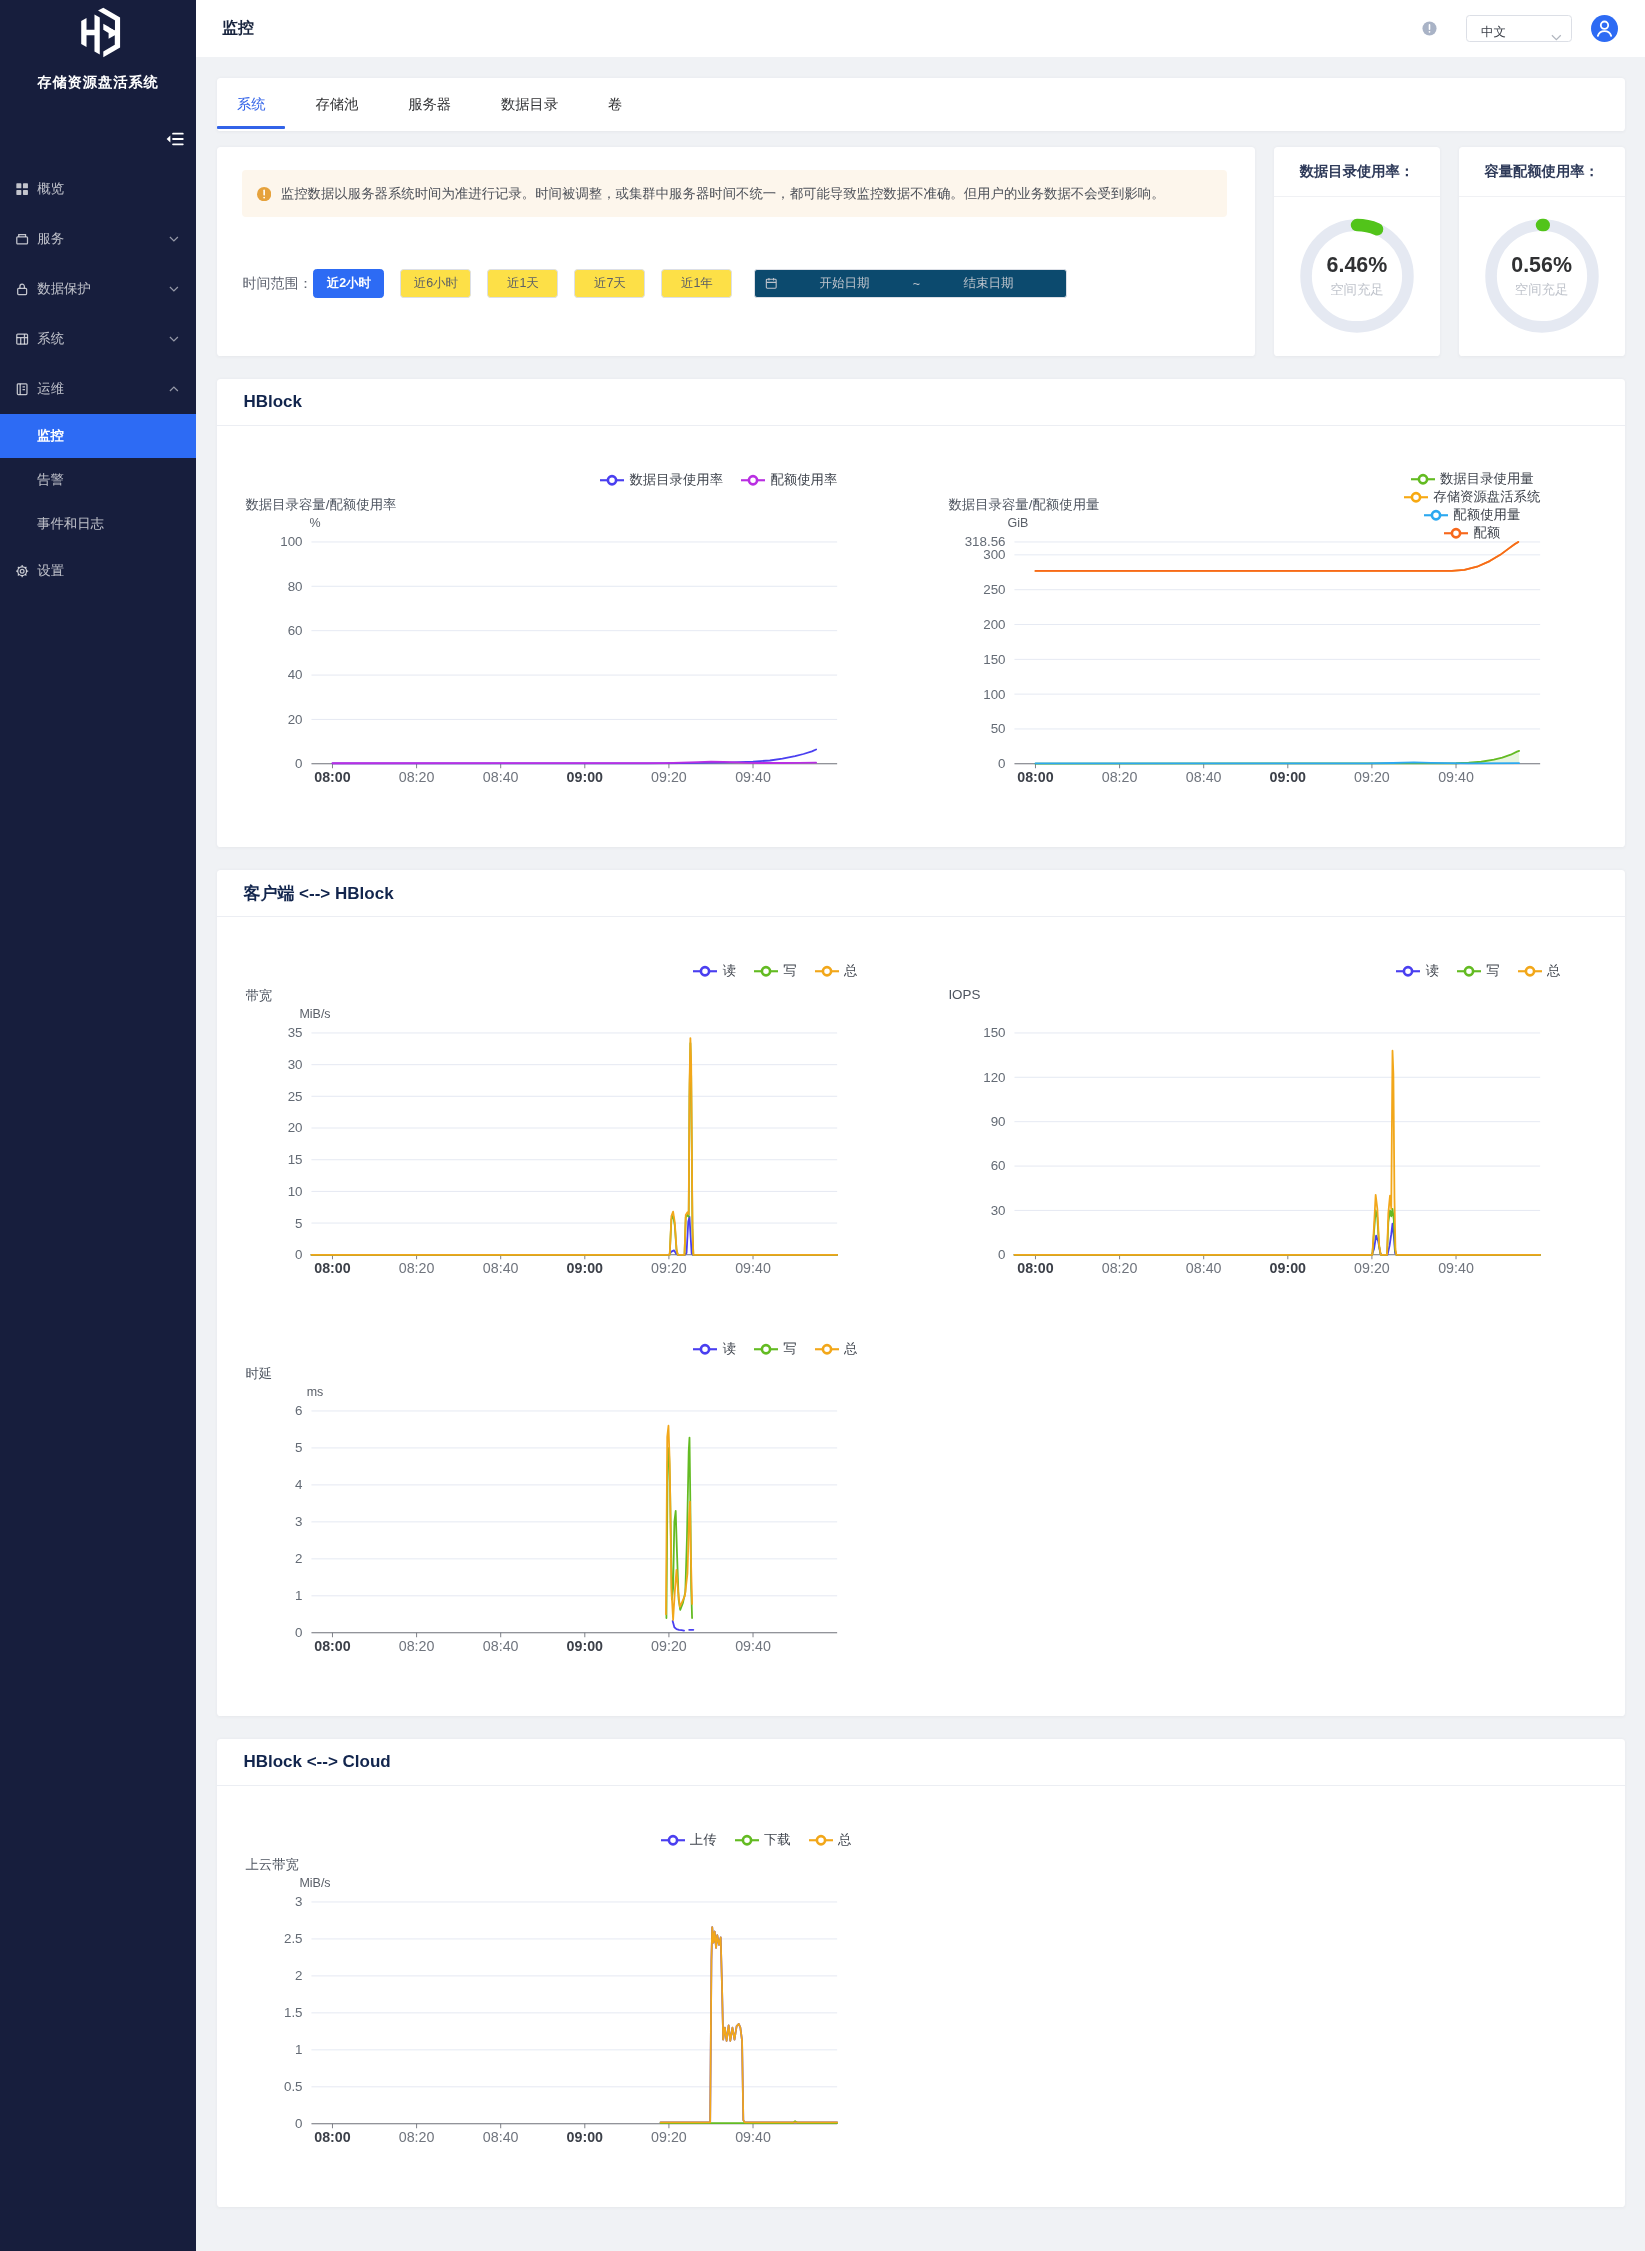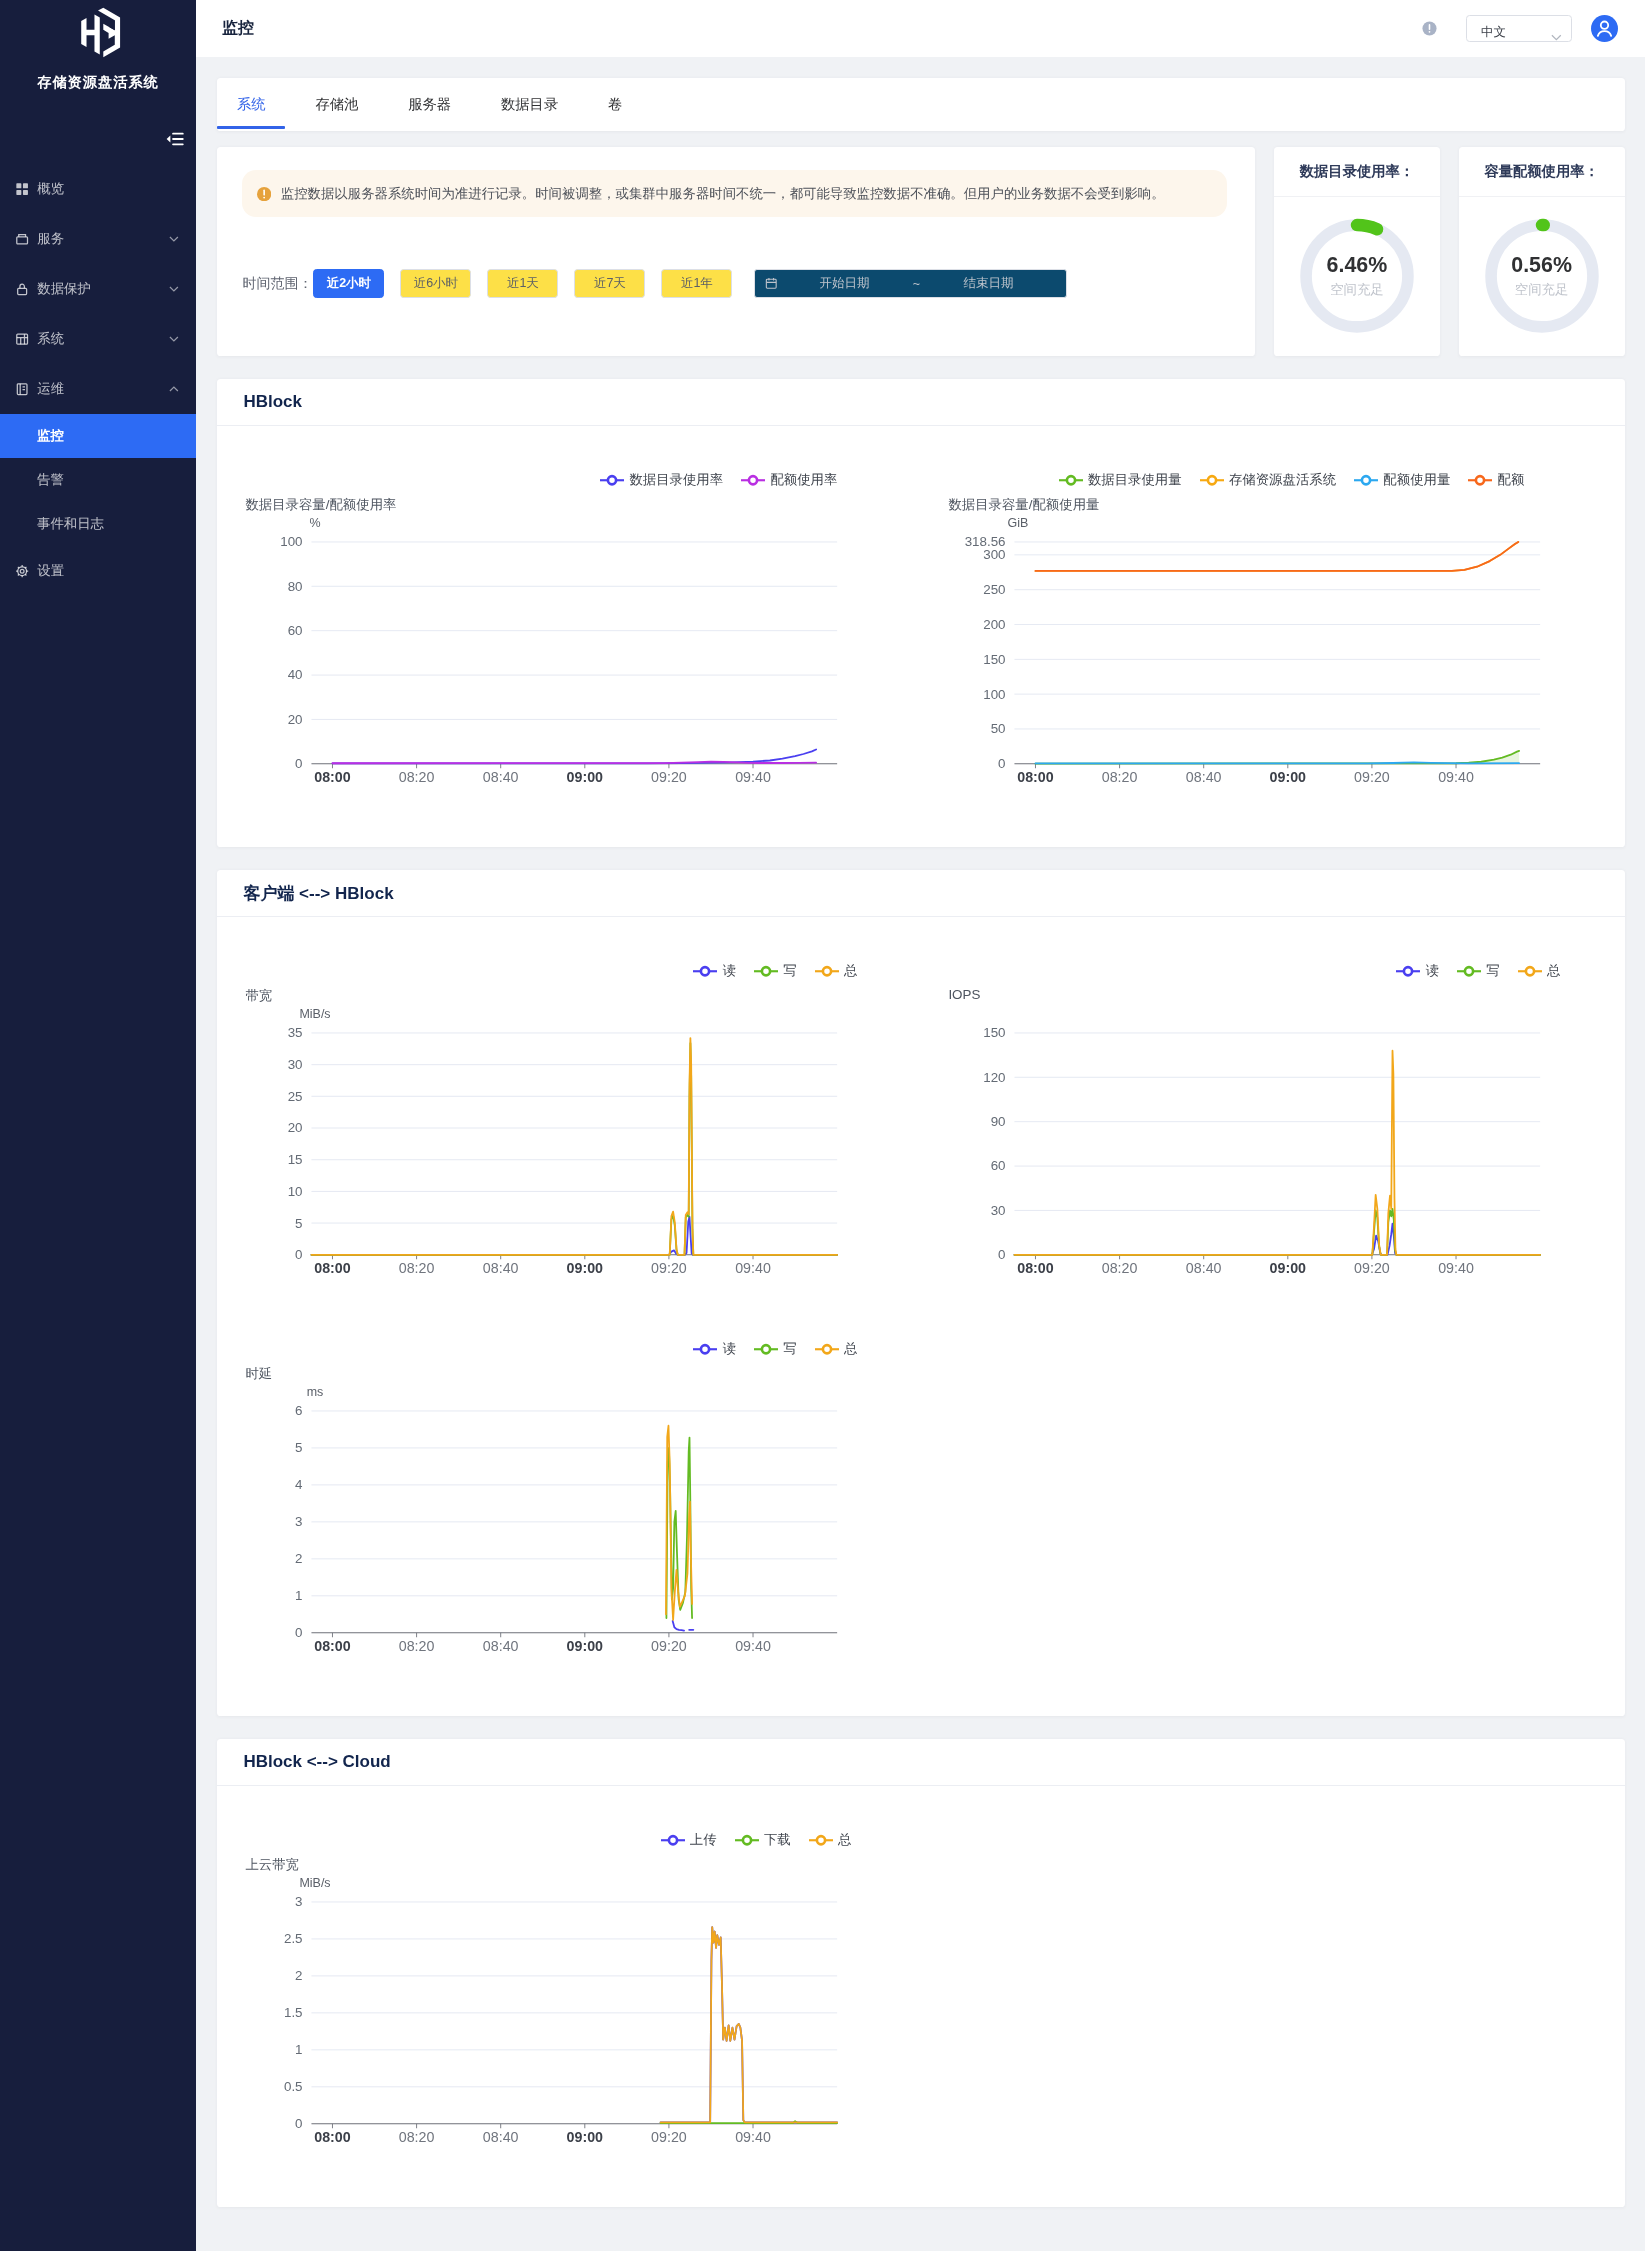--- a/index.html
+++ b/index.html
@@ -28,21 +28,21 @@
 .content{padding:21.4px 21.4px 0}
 .card{background:#fff;border-radius:3.6px;box-shadow:0 0.9px 3.6px rgba(31,45,61,.05)}
 
 .tab-card{height:53px;display:flex;padding-left:0}
 .tab{padding:0 19.6px;margin-right:10.7px;height:53px;display:flex;align-items:center;font-size:14.3px;color:#303133;position:relative;cursor:pointer}
 .tab.active{color:#3263e8}
 .tab.active:after{content:"";position:absolute;left:0;right:0;bottom:2.7px;height:2.7px;background:#3263e8;border-radius:0.9px}
 
 .row1{display:flex;gap:18.7px;margin-top:16px}
 .filter-card{flex:1;height:209px;padding:23px 28.5px 0 25px}
-.notice{height:47px;background:#fdf6ec;border-radius:14px;display:flex;align-items:center;padding:0 14.3px;font-size:13.4px;color:#4c5058}
+.notice{height:47px;background:#fdf6ec;border-radius:4px;display:flex;align-items:center;padding:0 14.3px;font-size:13.4px;color:#4c5058}
 .notice-icon{margin-right:9.8px;display:flex;flex-shrink:0}
 .time-row{margin-top:52px;display:flex;align-items:center}
 .time-label{font-size:14px;color:#5f6470;margin-right:1px}
 .range-btn{width:71px;height:28.5px;border:0.9px solid #dcdfe6;background:#fde047;border-radius:3.6px;font-size:12.5px;color:#5a5e66;margin-right:16px;display:flex;align-items:center;justify-content:center;cursor:pointer;font-family:inherit}
 .range-btn.active{background:#2d6bf4;border-color:#2d6bf4;color:#fff;font-weight:bold}
 .date-box{width:313px;height:28.5px;border:0.9px solid #dcdfe6;border-radius:3px;display:flex;align-items:center;padding:0 10.7px;margin-left:5.3px;background:#0c4a6e;cursor:pointer}
 .date-box .ph{flex:1;text-align:center;font-size:12.5px;color:#bfc4cc}
 .date-box .sep{font-size:12.5px;color:#bfc4cc;padding:0 1.8px}
 .gauge-card{width:166px;height:209px;flex-shrink:0}
 .gauge-title{height:50px;display:flex;align-items:center;justify-content:center;font-size:14.3px;font-weight:bold;color:#2e3a59;border-bottom:0.9px solid #f0f1f4}
@@ -342,21 +342,21 @@
               <text x="507.2" y="400" text-anchor="middle" font-size="16" fill="#70757e">09:20</text>
               <line x1="601.6" x2="601.6" y1="379" y2="384" stroke="#6e7079"></line>
               <text x="601.6" y="400" text-anchor="middle" font-size="16" fill="#70757e">09:40</text>
               <text x="110" y="113" text-anchor="middle" font-size="14" fill="#5b6069">GiB</text>
               <polygon points="129.6,379 129.6,378.7 578.0,378.6 601.6,378.4 615.8,377.8 629.9,376.7 644.1,374.3 653.5,372.0 663.0,368.8 670.0,365.3 672.4,364.5 672.4,379" fill="#63bb22" opacity="0.15"></polygon>
               <polyline points="129.6,378.7 578.0,378.6 601.6,378.4 615.8,377.8 629.9,376.7 644.1,374.3 653.5,372.0 663.0,368.8 670.0,365.3 672.4,364.5" fill="none" stroke="#63bb22" stroke-width="2" stroke-linejoin="round" stroke-linecap="round"></polyline>
               <polyline points="129.6,162.5 596.9,162.5 611.0,161.3 625.2,157.8 639.4,151.5 651.2,144.5 660.6,137.5 667.7,132.4 671.5,130.0" fill="none" stroke="#f7a912" stroke-width="2" stroke-linejoin="round" stroke-linecap="round"></polyline>
               <polyline points="129.6,378.6 502.5,378.5 530.8,378.1 554.4,377.5 573.3,377.9 592.2,378.3 615.8,378.5 672.4,378.3" fill="none" stroke="#2ca8f0" stroke-width="2" stroke-linejoin="round" stroke-linecap="round"></polyline>
               <polyline points="129.6,162.5 596.9,162.5 611.0,161.3 625.2,157.8 639.4,151.5 651.2,144.5 660.6,137.5 667.7,132.4 671.5,130.0" fill="none" stroke="#f7681c" stroke-width="2" stroke-linejoin="round" stroke-linecap="round"></polyline>
             </svg>
-          <div class="chart-legend" style="right: 99px;">
+          <div class="chart-legend" style="right: 83px; flex-direction: column;">
               <span class="legend-item">
                 <svg width="24" height="12.5" viewBox="0 0 27 14">
                   <path d="M0 7h27" stroke="#63bb22" stroke-width="2.4"></path>
                   <circle cx="13.5" cy="7" r="4.6" fill="#fff" stroke="#63bb22" stroke-width="3"></circle>
                 </svg>
                 <span>数据目录使用量</span>
               </span>
               <span class="legend-item">
                 <svg width="24" height="12.5" viewBox="0 0 27 14">
                   <path d="M0 7h27" stroke="#f7a912" stroke-width="2.4"></path>

